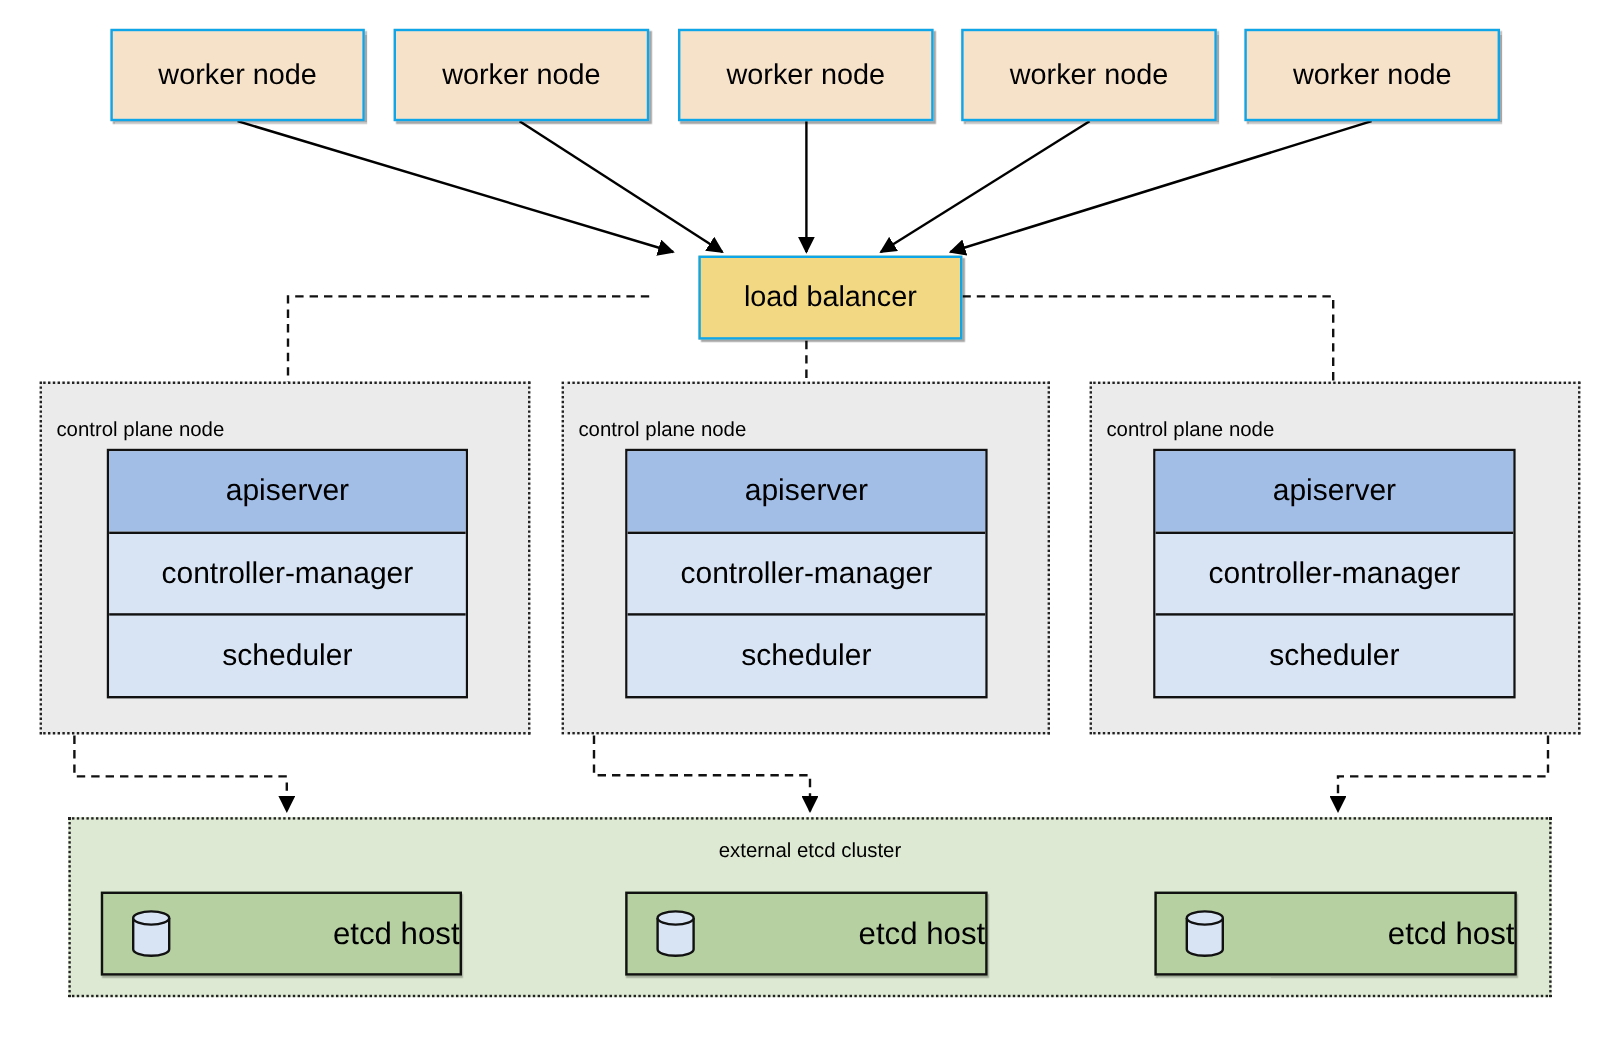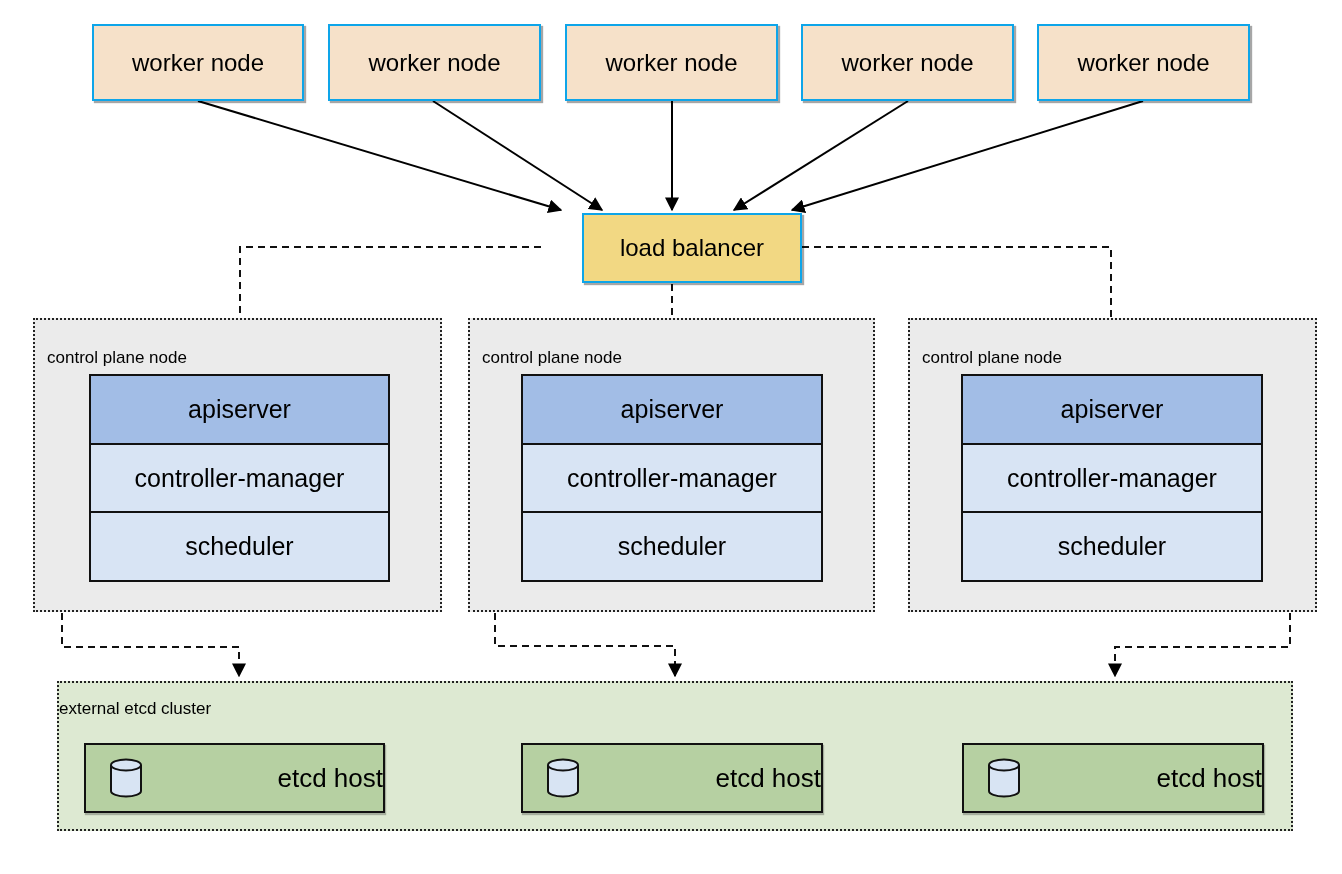--- a/index.html
+++ b/index.html
@@ -67,20 +67,21 @@
     position: absolute;
     box-sizing: border-box;
     border: 2px dotted #222;
     background: var(--etcd-cluster-bg, #dde9d2);
   }
   .etcd-label {
     position: absolute;
     top: 16px;
     left: 0;
     width: 100%;
+    text-align: center;
     font-size: 17px;
   }
   .host {
     position: absolute;
     box-sizing: border-box;
     border: 2px solid #111;
     background: var(--etcd-host-fill, #b6d0a2);
     display: flex;
     align-items: center;
     justify-content: flex-end;

